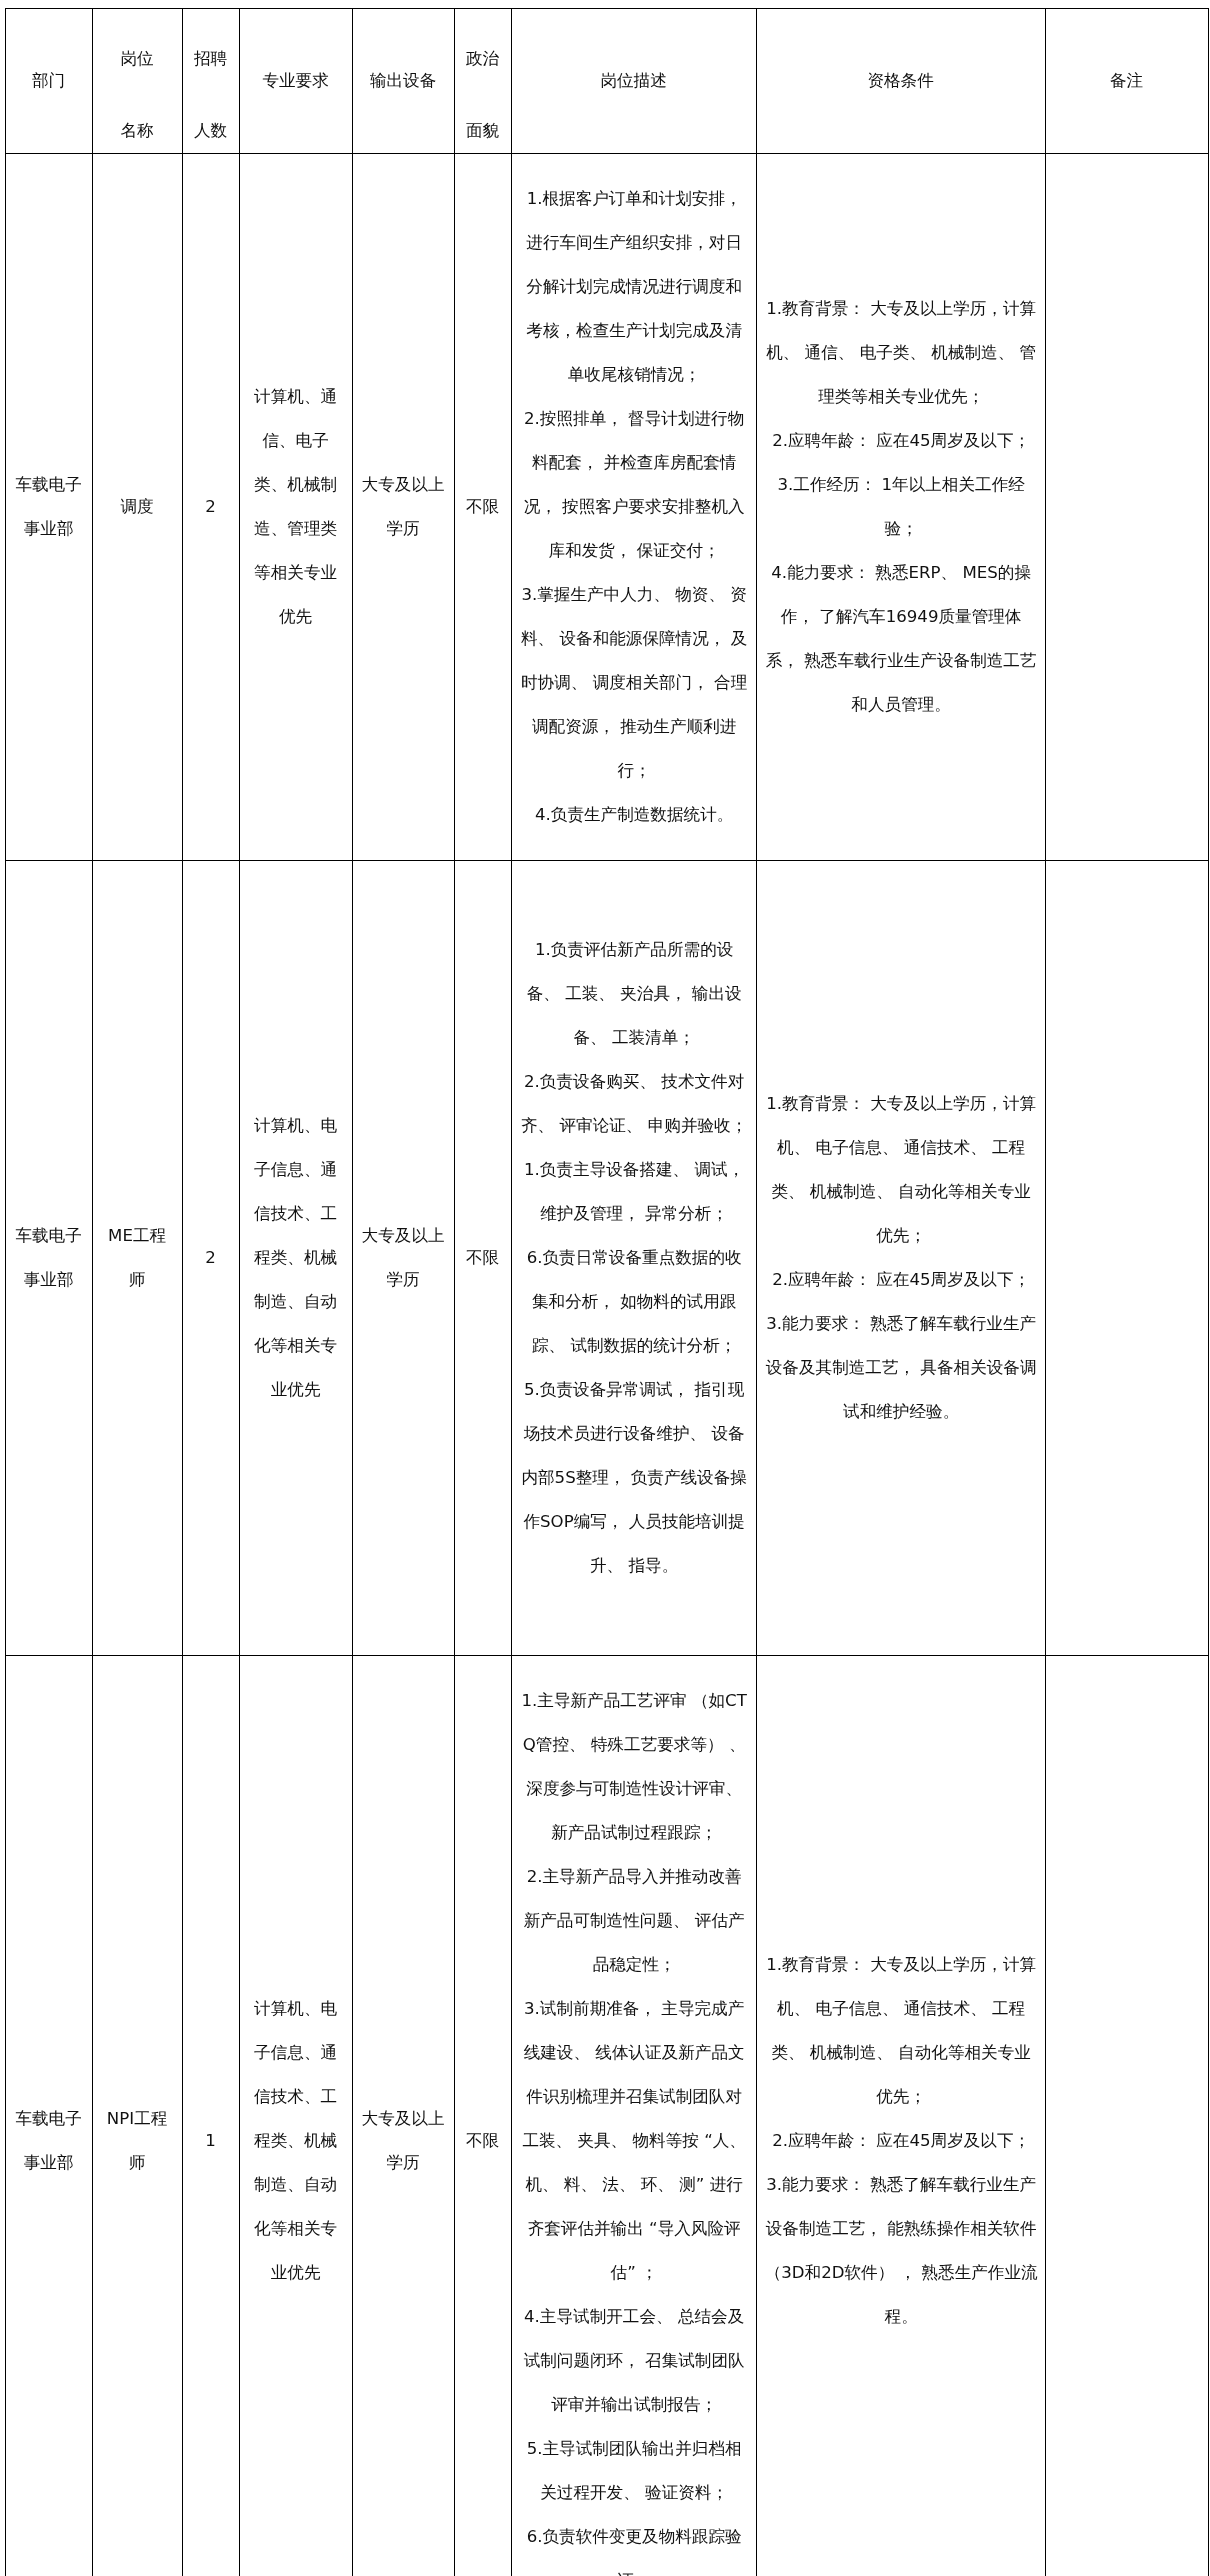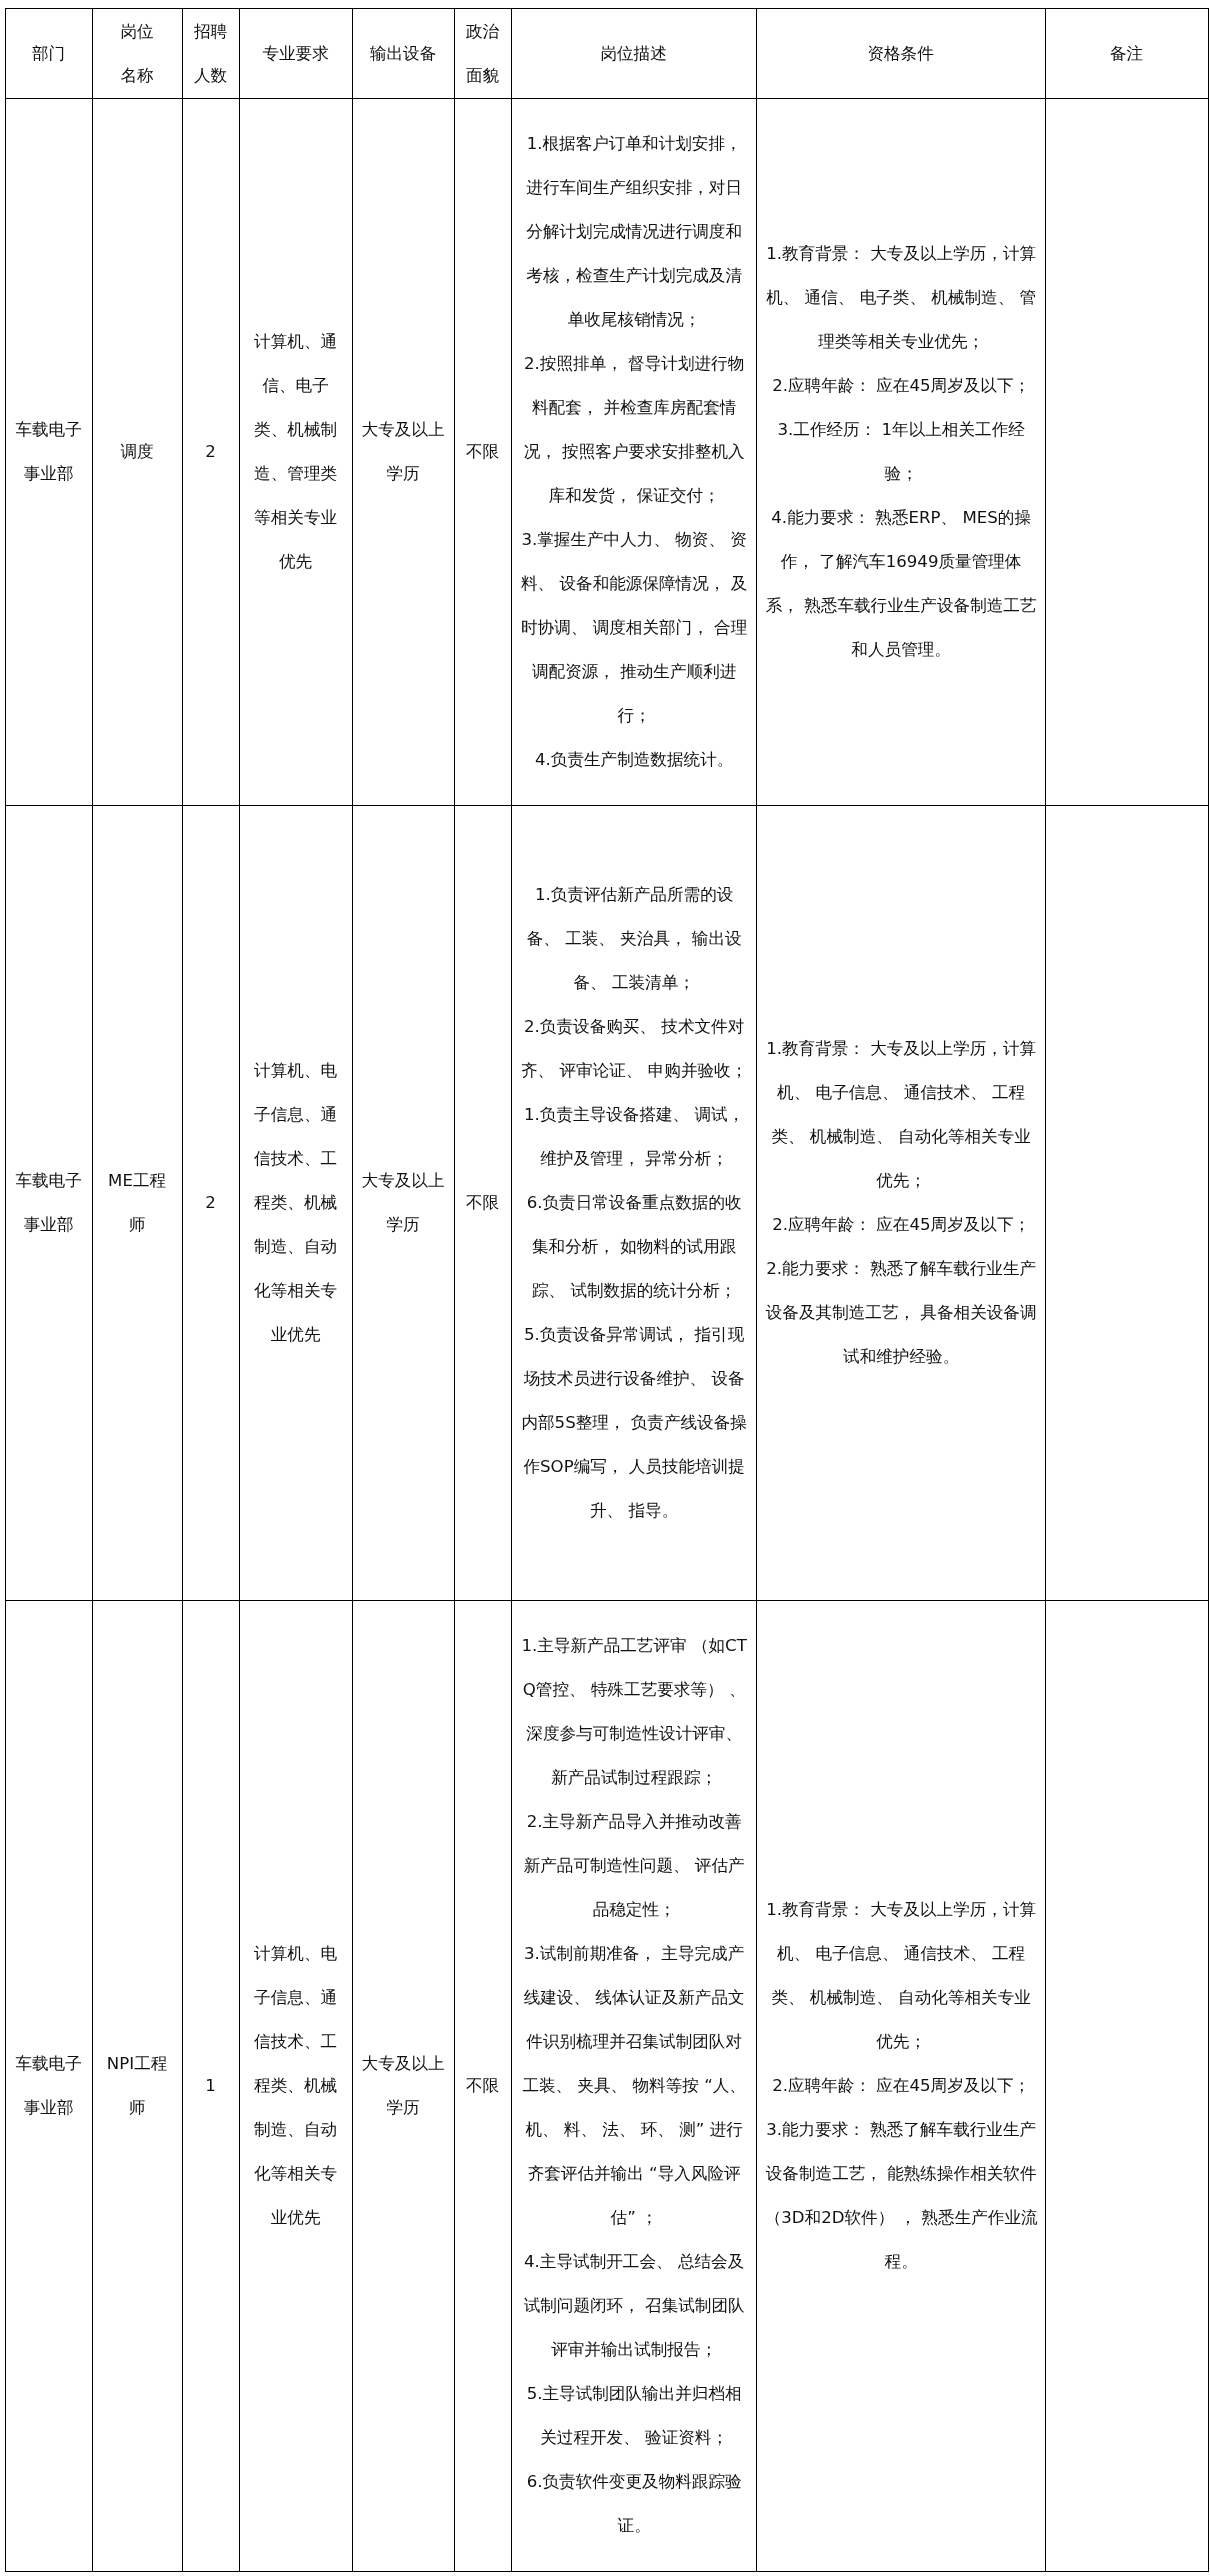--- a/index.html
+++ b/index.html
@@ -20,21 +20,21 @@
     word-break: break-all;
   }
   th { text-align: center; }
   .hdr-row { height: 90px; }
   .r1 { height: 707px; }
   .r2 { height: 795px; }
   .r3 { height: 971px; }
   .c-center { text-align: center; padding: 0 8px !important; margin-top: 13px; }
   .c-narrow { padding: 0 3.4px !important; }
   .c-left { text-align: center; padding: 0 6.9px 0 8px !important; }
-  .lines span { display: block; }
+  .lines span { display: block; margin-top: 28px; }
   .desc-item { display: block; }
 </style>
 </head>
 <body>
 
 <table class="jobs">
   <colgroup>
     <col style="width:87px">
     <col style="width:90px">
     <col style="width:57px">
@@ -101,21 +101,21 @@
       <td class="c-left">
         <span class="desc-item">1.负责评估新产品所需的设备、 工装、 夹治具， 输出设备、 工装清单；</span>
         <span class="desc-item">2.负责设备购买、 技术文件对齐、 评审论证、 申购并验收；</span>
         <span class="desc-item">1.负责主导设备搭建、 调试， 维护及管理， 异常分析；</span>
         <span class="desc-item">6.负责日常设备重点数据的收集和分析， 如物料的试用跟踪、 试制数据的统计分析；</span>
         <span class="desc-item">5.负责设备异常调试， 指引现场技术员进行设备维护、 设备内部5S整理， 负责产线设备操作SOP编写， 人员技能培训提升、 指导。</span>
       </td>
       <td class="c-left">
         <span class="desc-item">1.教育背景： 大专及以上学历，计算机、 电子信息、 通信技术、 工程类、 机械制造、 自动化等相关专业优先；</span>
         <span class="desc-item">2.应聘年龄： 应在45周岁及以下；</span>
-        <span class="desc-item">2.能力要求： 熟悉了解车载行业生产设备及其制造工艺， 具备相关设备调试和维护经验。</span>
+        <span class="desc-item">3.能力要求： 熟悉了解车载行业生产设备及其制造工艺， 具备相关设备调试和维护经验。</span>
       </td>
       <td class="c-center"></td>
     </tr>
 
     <tr class="r3">
       <td class="c-center">车载电子事业部</td>
       <td class="c-center">NPI工程师</td>
       <td class="c-center">1</td>
       <td class="c-center">计算机、电子信息、通信技术、工程类、机械制造、自动化等相关专业优先</td>
       <td class="c-center">大专及以上学历</td>

